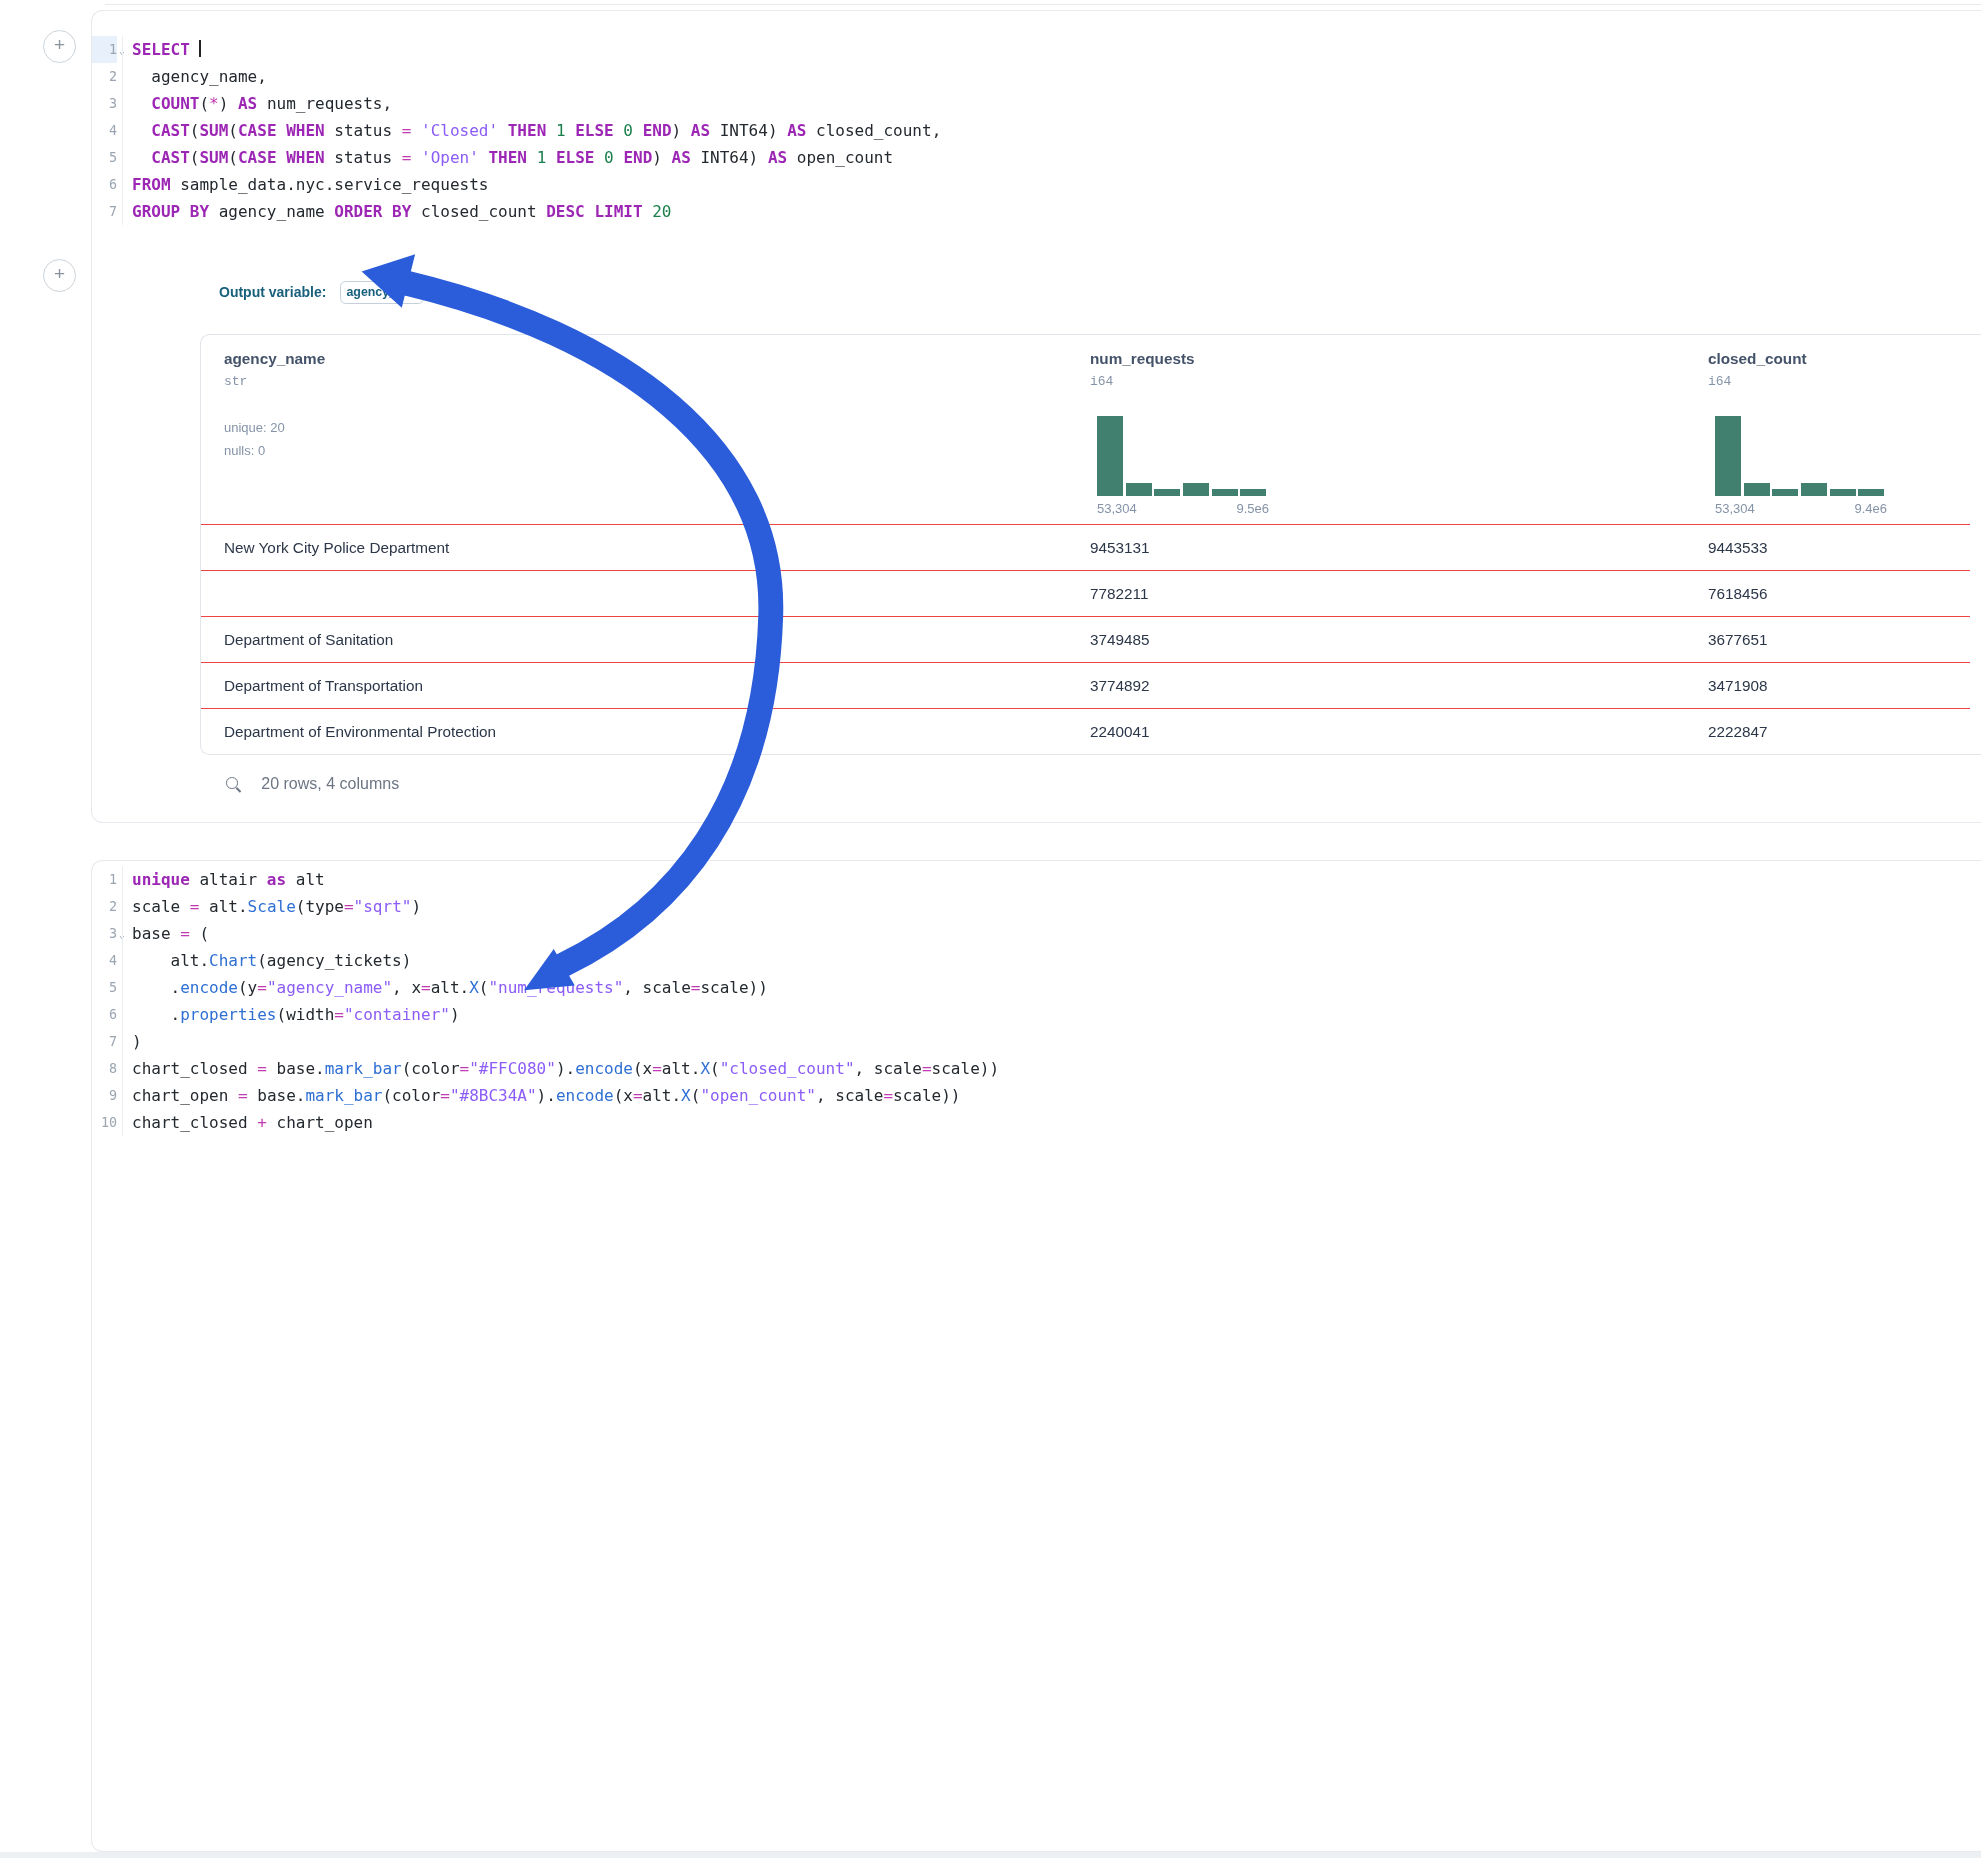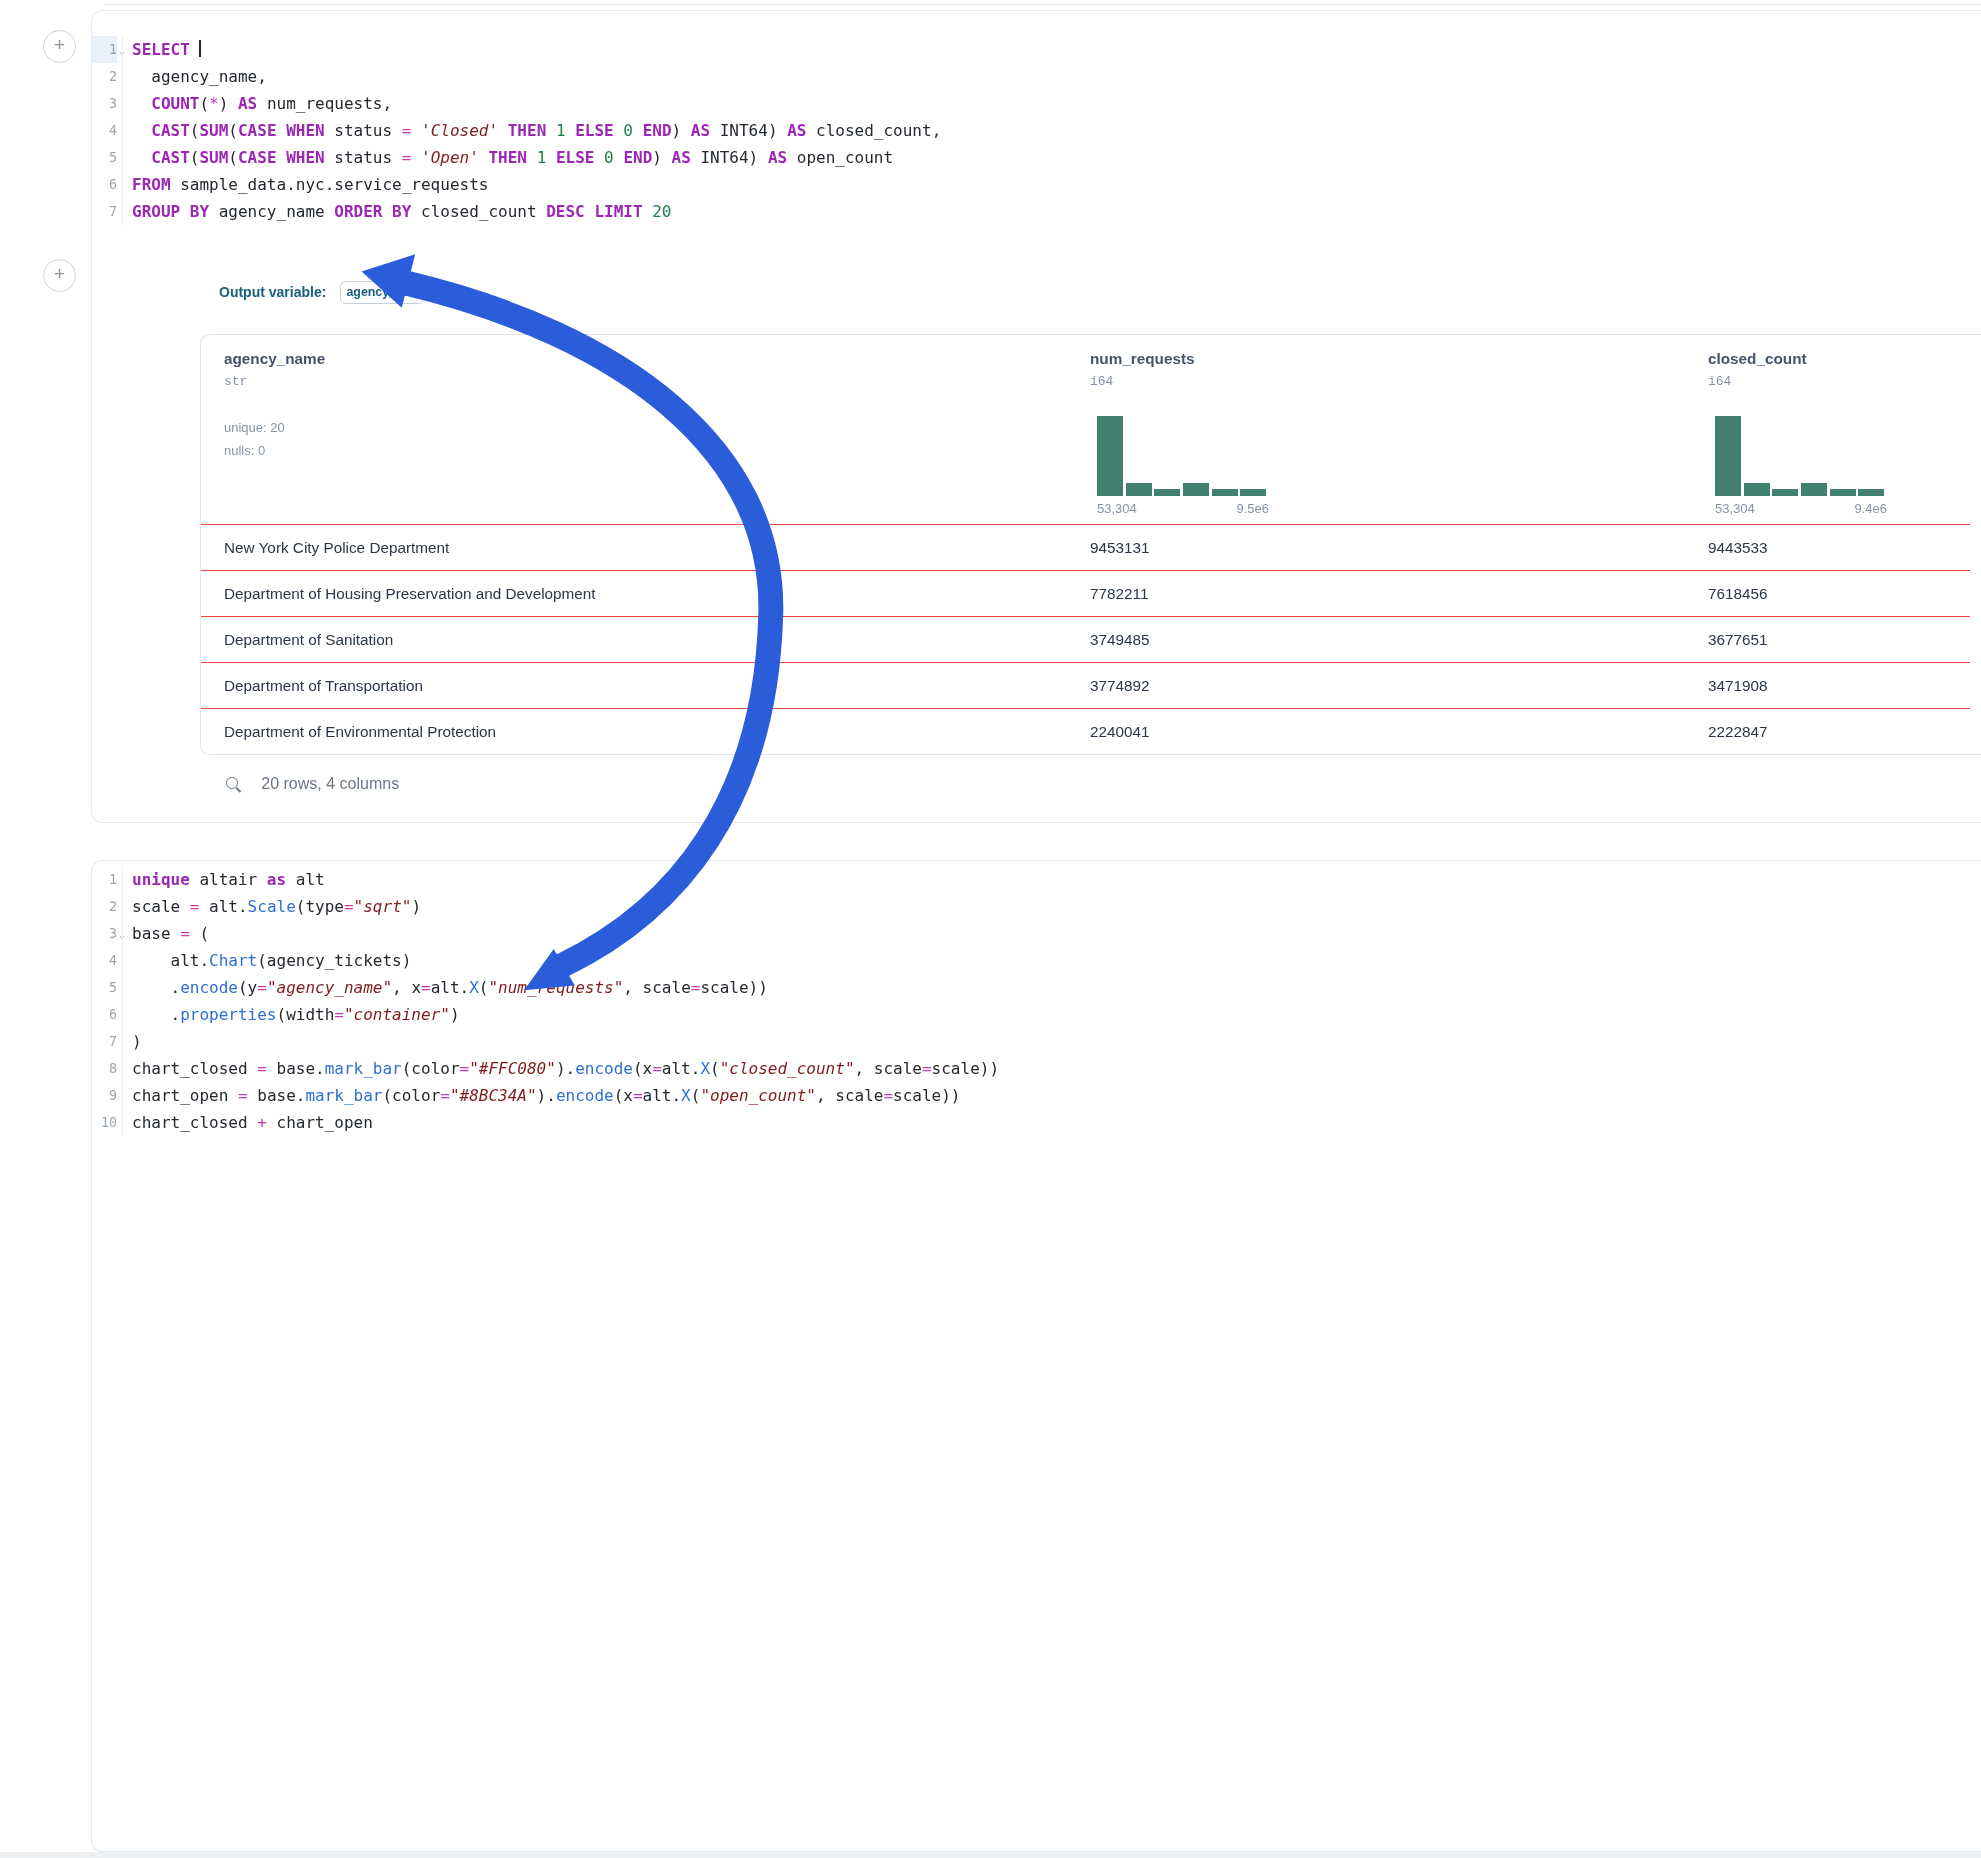--- a/index.html
+++ b/index.html
@@ -24,21 +24,21 @@
   .gutter{position:absolute;left:0;width:25px;text-align:right;
     font-family:"DejaVu Sans Mono","Liberation Mono",monospace;
     font-size:13.4px;color:#9aa5b1;}
   .gutter.hl{background:#e7f0fb;}
   .fold{position:absolute;left:27px;top:1px;font-size:9.6px;color:#9aa5b1;}
   .code-text{position:absolute;left:40px;}
   .gutter-wrap{position:absolute;left:0;width:38px;top:0;bottom:0;}
   .gutter-sep{position:absolute;left:30px;top:0;bottom:0;width:1px;background:#eceff2;}
   .tk-k{color:#9d27b5;font-weight:bold;}
   .tk-f{color:#2e6fd3;}
-  .tk-s{color:#7f1d1d;font-style:italic;}
+  .tk-s{color:#8b5cf6;}
   .tk-n{color:#1a7f4b;}
   .tk-o{color:#c23ab2;}
   .tk-cur{display:inline-block;width:1.9px;height:17px;background:#222;vertical-align:-2.9px;}
   
   #outvar-row{position:absolute;left:127px;top:268px;height:27px;display:flex;align-items:center;}
   #outvar-label{font-size:14px;font-weight:bold;color:#19607d;}
   #outvar-pill{margin-left:13.4px;width:84px;height:23px;border:1px solid #c6d0da;border-radius:5.7px;
     background:#fff;overflow:hidden;white-space:nowrap;padding:0 5.7px;box-sizing:border-box;
     font-size:12.4px;font-weight:bold;color:#19607d;line-height:21px;}
   
@@ -134,21 +134,20 @@
       <span class="mn">53,304</span>
       <span class="mx">9.4e6</span>
     </div>
     <div id="table-rows">
         <div class="trow" style="top: 189px;">
           <div class="c0">New York City Police Department</div>
           <div class="c1">9453131</div>
           <div class="c2">9443533</div>
         </div>
         <div class="trow" style="top: 235px;">
-          <div class="c0">Department of Housing Preservation and Development</div>
           <div class="c1">7782211</div>
           <div class="c2">7618456</div>
         </div>
         <div class="trow" style="top: 281px;">
           <div class="c0">Department of Sanitation</div>
           <div class="c1">3749485</div>
           <div class="c2">3677651</div>
         </div>
         <div class="trow" style="top: 327px;">
           <div class="c0">Department of Transportation</div>

